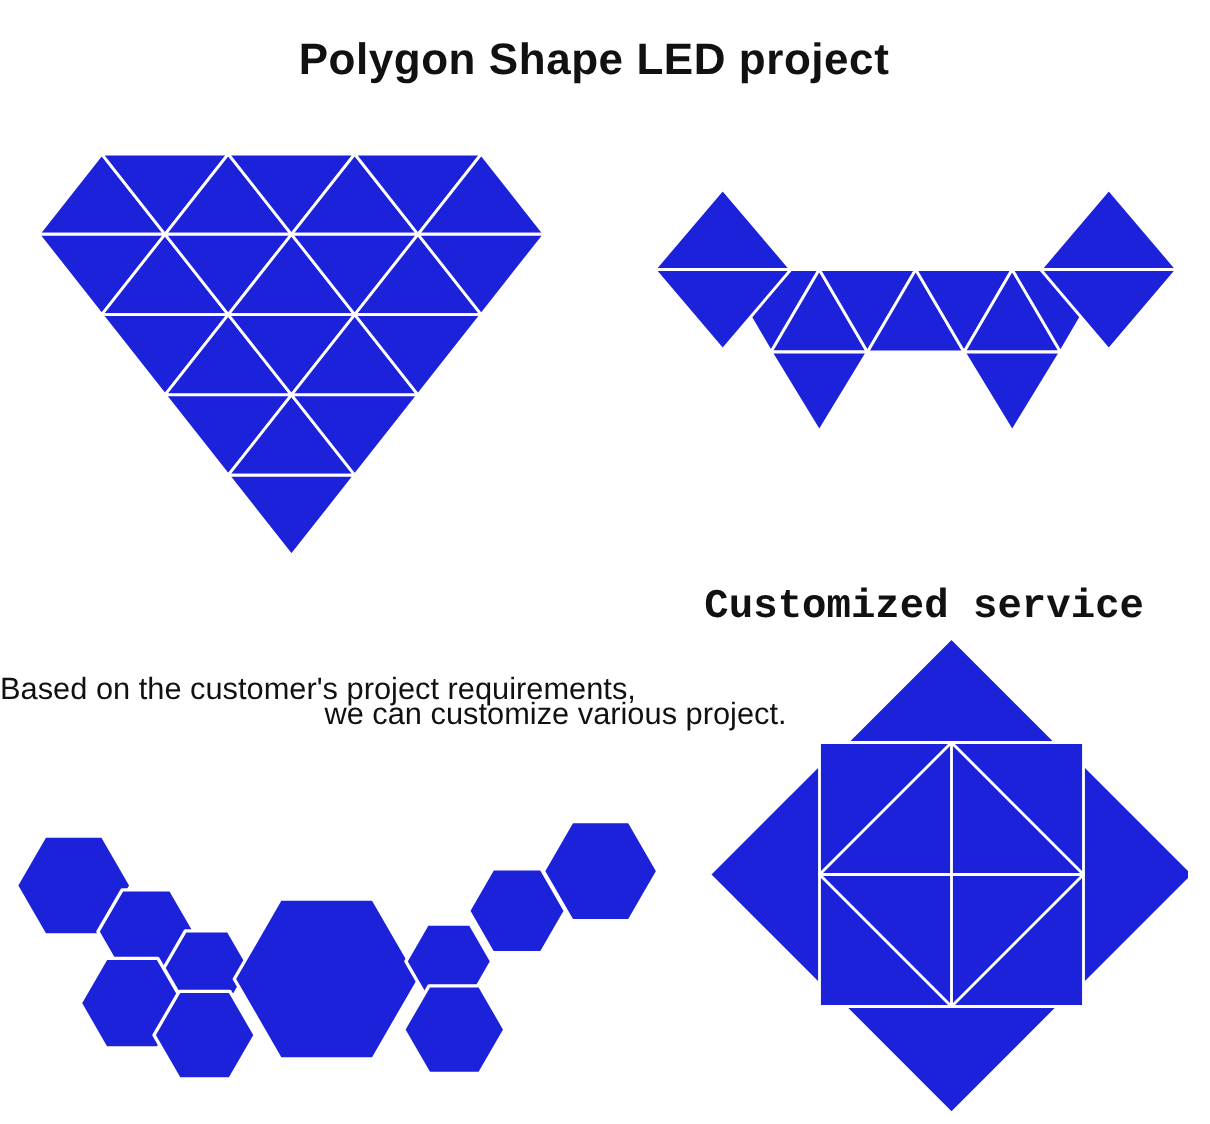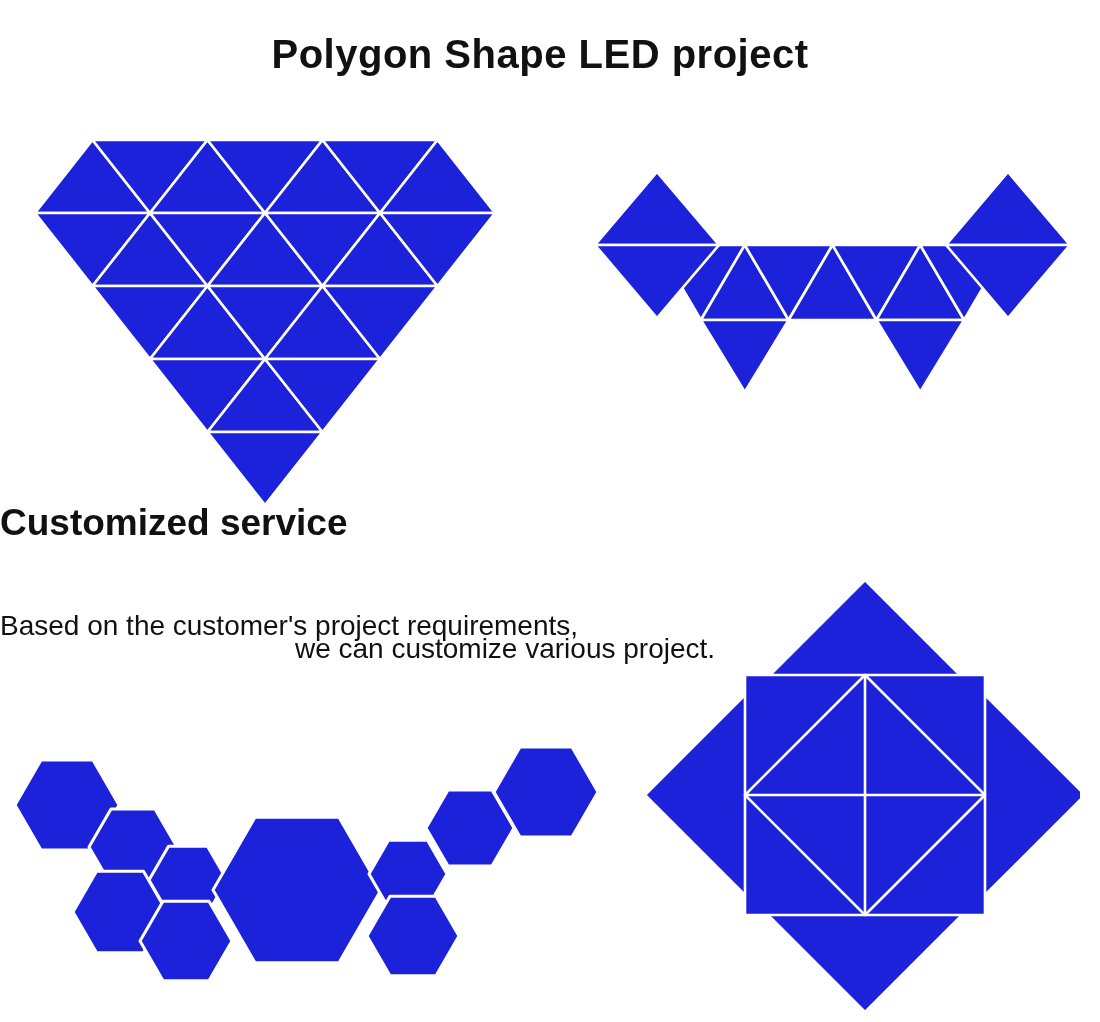--- a/index.html
+++ b/index.html
@@ -39,25 +39,26 @@
     position:absolute;
     top:32px;left:0;width:1080px;
     text-align:center;
     font-size:40px;
     font-weight:bold;
     letter-spacing:.5px;
     color:var(--text-black);
   }
   .customized-heading{
     position:absolute;
-    top:502px;left:0;width:1040px;
-    text-align:left;
+    top:531px;left:0;width:1040px;
+    text-align:right;
     font-size:37px;
     font-weight:bold;
     color:var(--text-black);
+    font-family:Liberation Mono, monospace;
   }
   .customized-line1{
     position:absolute;
     top:610px;left:0;width:1010px;
     text-align:left;
     font-size:28px;
     color:var(--text-black);
   }
   .customized-line2{
     position:absolute;

